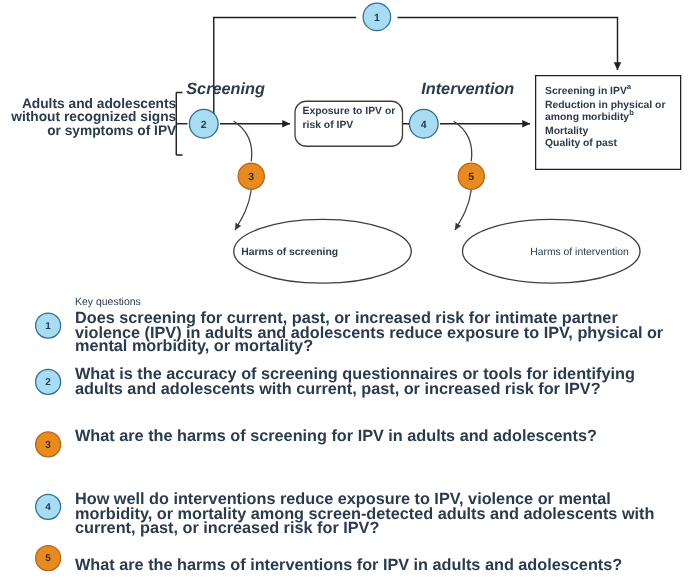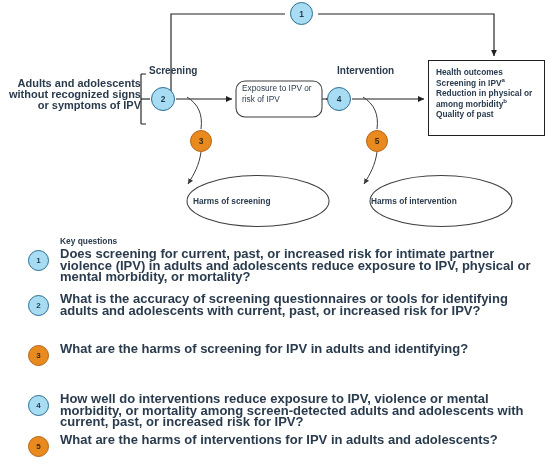--- a/index.html
+++ b/index.html
@@ -15,25 +15,26 @@
     -webkit-font-smoothing: antialiased;
   }
   #stage { position: absolute; inset: 0; }
 
   
   #framework { position: absolute; left: 0; top: 0; width: 550px; height: 240px; }
 
   
   .t {
     position: absolute;
-    font-size: 10px;
+    font-size: 13px;
     line-height: 10.4px;
     font-weight: bold;
     color: #2a3b4d;
     white-space: pre;
+    font-style: italic;
   }
 
   
   #pop-label {
     position: absolute;
     left: 6px; top: 78px;
     width: 135px;
     text-align: right;
     font-size: 11px;
     line-height: 11px;
@@ -45,39 +46,39 @@
   #label-screening { left: 149px; top: 66px; }
   #label-intervention { left: 337px; top: 66px; }
 
   
   #exposure-text {
     position: absolute;
     left: 242px; top: 83px;
     width: 80px;
     font-size: 8.3px;
     line-height: 11px;
-    font-weight: normal;
+    font-weight: bold;
     text-align: left;
     color: #2a3b4d;
   }
   #harms-screening-text {
     position: absolute;
     left: 193px; top: 196px;
     width: 130px;
     font-size: 8.3px;
     font-weight: bold;
     color: #2a3b4d;
   }
   #harms-intervention-text {
     position: absolute;
     left: 371px; top: 196px;
-    width: 116px;
-    text-align: left;
-    font-size: 8.3px;
-    font-weight: bold;
+    width: 132px;
+    text-align: right;
+    font-size: 8.3px;
+    font-weight: normal;
     color: #2a3b4d;
   }
 
   
   #outcomes-box {
     position: absolute;
     left: 428px; top: 60px;
     width: 117px; height: 76px;
     border: 1.1px solid #231f20;
     background: #fff;
@@ -124,21 +125,21 @@
   
   #kq {
     position: absolute;
     left: 0; top: 236px;
     width: 550px;
   }
   #kq-title {
     position: absolute;
     left: 60px; top: 0px;
     font-size: 8.4px;
-    font-weight: bold;
+    font-weight: normal;
     color: #2a3b4d;
   }
   .kq-row {
     position: absolute;
     left: 0; width: 550px;
   }
   .kq-badge {
     position: absolute;
     left: 28px;
     width: 21px; height: 21px;
@@ -221,23 +222,23 @@
 
   <div class="t" id="label-intervention">Intervention</div>
 
   <div id="exposure-text">Exposure to IPV or risk of IPV</div>
 
   <div id="harms-screening-text">Harms of screening</div>
 
   <div id="harms-intervention-text">Harms of intervention</div>
 
   <div id="outcomes-box">
-    <div class="line">Health outcomes</div>
     <div class="line"><span>Screening in IPV</span><sup>a</sup></div>
     <div class="line"><span>Reduction in physical or among morbidity</span><sup>b</sup></div>
+    <div class="line"><span>Mortality</span><sup></sup></div>
     <div class="line"><span>Quality of past</span><sup></sup></div>
   </div>
 
   <div class="badge blue" id="badge-1">1</div>
   <div class="badge blue" id="badge-2">2</div>
   <div class="badge orange" id="badge-3">3</div>
   <div class="badge blue" id="badge-4">4</div>
   <div class="badge orange" id="badge-5">5</div>
 
   <div id="kq">
@@ -248,27 +249,27 @@
       <div class="kq-text" style="top:0px">Does screening for current, past, or increased risk for intimate partner violence (IPV) in adults and adolescents reduce exposure to IPV, physical or mental morbidity, or mortality?</div>
     </div>
 
     <div class="kq-row" style="top:57px">
       <div class="kq-badge blue" style="top:2px">2</div>
       <div class="kq-text" style="top:0px">What is the accuracy of screening questionnaires or tools for identifying adults and adolescents with current, past, or increased risk for IPV?</div>
     </div>
 
     <div class="kq-row" style="top:107px">
       <div class="kq-badge orange" style="top:2px">3</div>
-      <div class="kq-text" style="top:0px">What are the harms of screening for IPV in adults and identifying?</div>
+      <div class="kq-text" style="top:0px">What are the harms of screening for IPV in adults and adolescents?</div>
     </div>
 
     <div class="kq-row" style="top:157px">
       <div class="kq-badge blue" style="top:2px">4</div>
       <div class="kq-text" style="top:0px">How well do interventions reduce exposure to IPV, violence or mental morbidity, or mortality among screen-detected adults and adolescents with current, past, or increased risk for IPV?</div>
     </div>
 
     <div class="kq-row" style="top:198px">
       <div class="kq-badge orange" style="top:2px">5</div>
-      <div class="kq-text" style="top:0px">What are the harms of interventions for IPV in adults and adolescents?</div>
+      <div class="kq-text" style="top:12px">What are the harms of interventions for IPV in adults and adolescents?</div>
     </div>
   </div>
 
 </div>
 
 </body></html>

